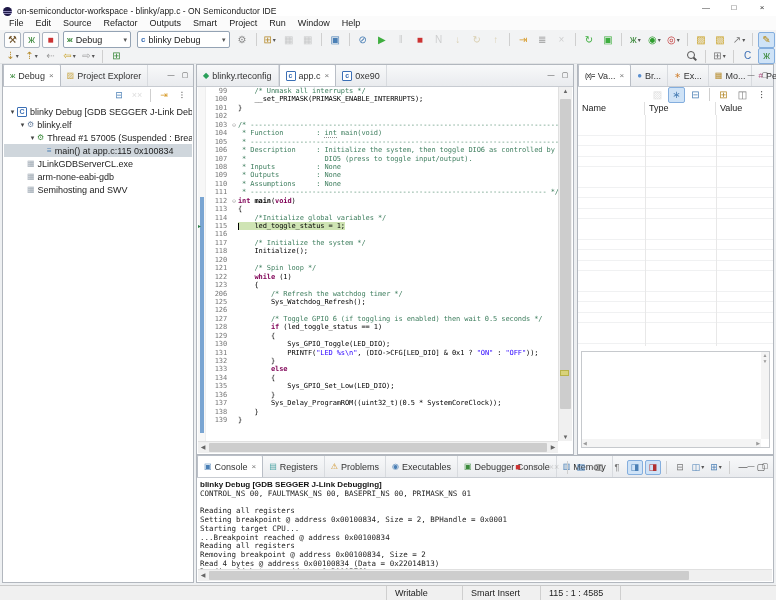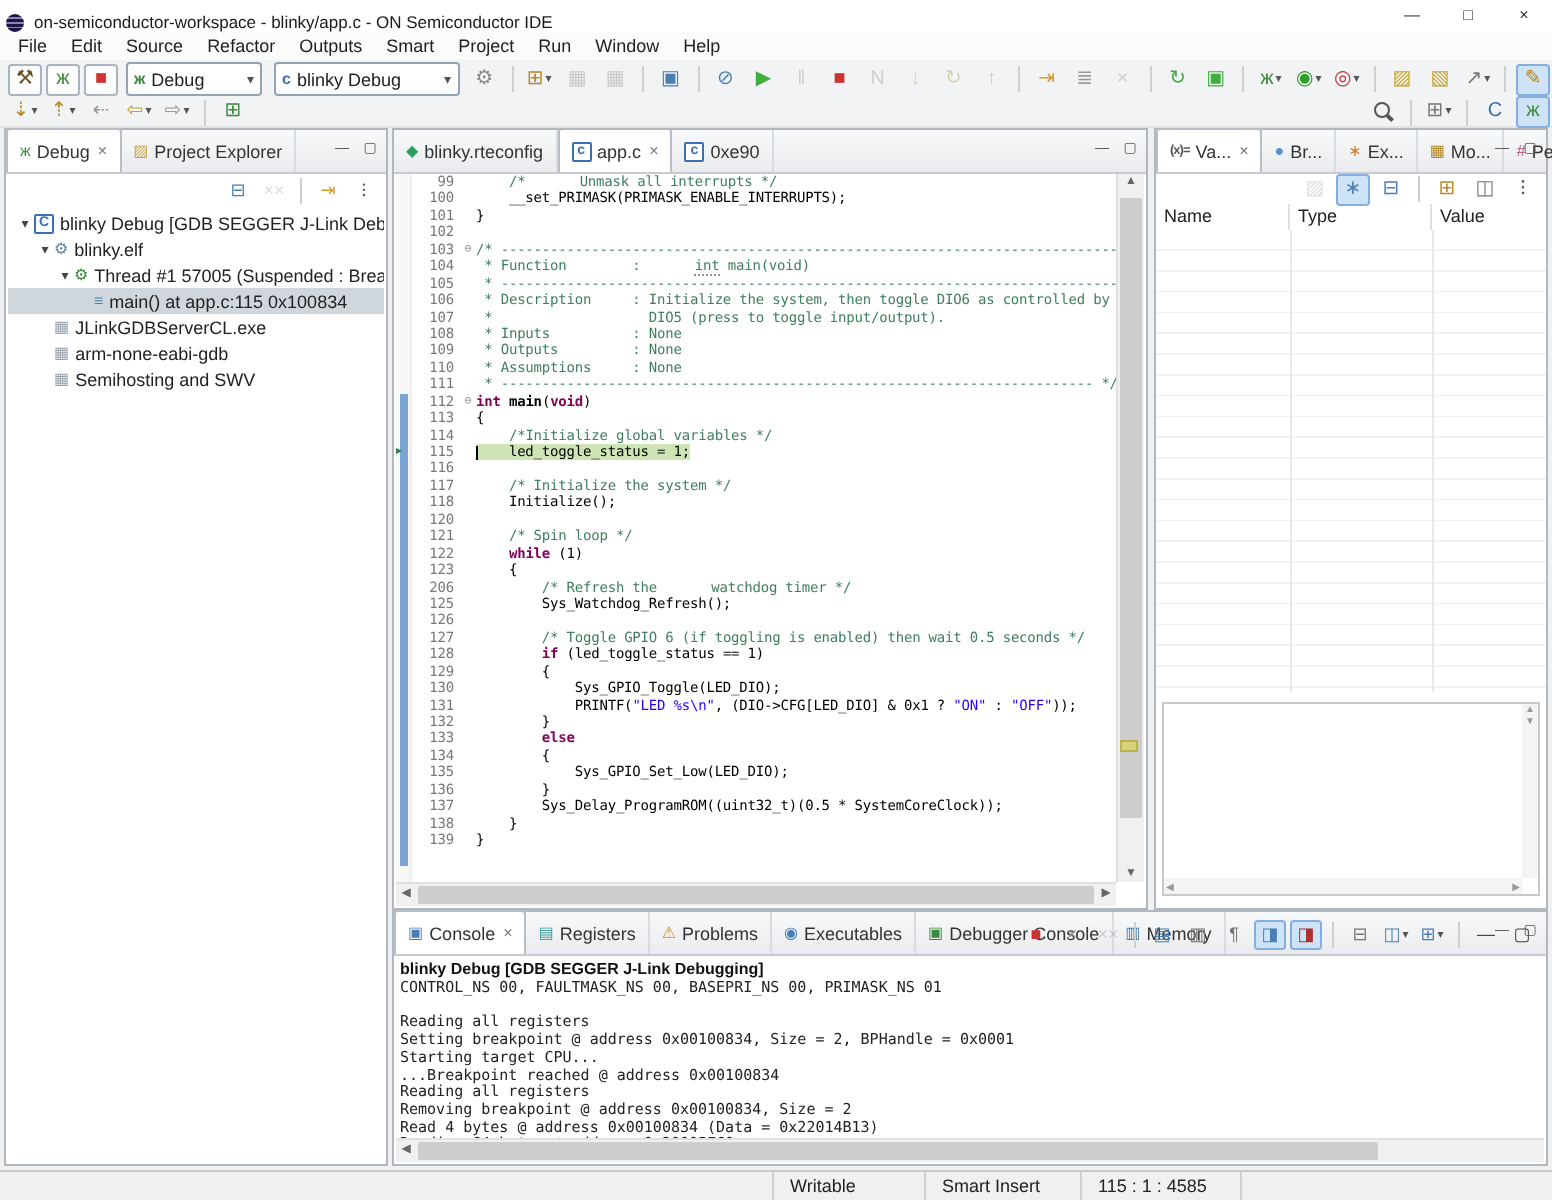--- a/index.html
+++ b/index.html
@@ -69,21 +69,21 @@
   .cl{display:flex;height:8.45px;line-height:8.45px;font-family:"DejaVu Sans Mono",monospace;
       font-size:7px;letter-spacing:-0.1px;white-space:pre;}
   .ln{width:21px;flex:none;text-align:right;padding-right:3px;color:#787878;}
   .fold{width:8px;flex:none;text-align:center;color:#999;font-size:6px;}
   .ct{flex:1;overflow:hidden;position:relative;}
   .ct-in{display:inline-block;}
   .hl .ct-in{background:#cfe4b4;}
   .caret{position:absolute;left:0;top:0.5px;width:1px;height:7.5px;background:#000;}
   .tp{color:#000;}.tc{color:#3F7F5F;}.tk{color:#7F0055;font-weight:bold;}
   .ts{color:#2A00FF;}.tb2{color:#000;font-weight:bold;}
-  .tcu{color:#3F7F5F;border-bottom:1px dotted #909090;margin-left:23px;}
+  .tcu{color:#3F7F5F;border-bottom:1px dotted #909090;}
   .vscroll{position:absolute;right:1px;top:22px;bottom:13px;width:13px;background:#f0f0f0;
            border-left:1px solid #e0e0e0;}
   .vthumb{position:absolute;left:1px;right:1px;background:#cdcdcd;border-radius:1px;}
   .sarrow{position:absolute;left:0;width:13px;text-align:center;font-size:6px;color:#666;}
   .hscroll{position:absolute;left:1px;right:15px;bottom:1px;height:11px;background:#f0f0f0;
            border-top:1px solid #e0e0e0;}
   .hthumb{position:absolute;top:1px;bottom:1px;background:#cdcdcd;border-radius:1px;}
   .harrow{position:absolute;top:0;height:11px;line-height:11px;font-size:6px;color:#666;width:10px;text-align:center;}
   .ovmark{position:absolute;right:3px;width:7px;height:4px;background:#d8d27a;border:1px solid #b8b24a;}
   

